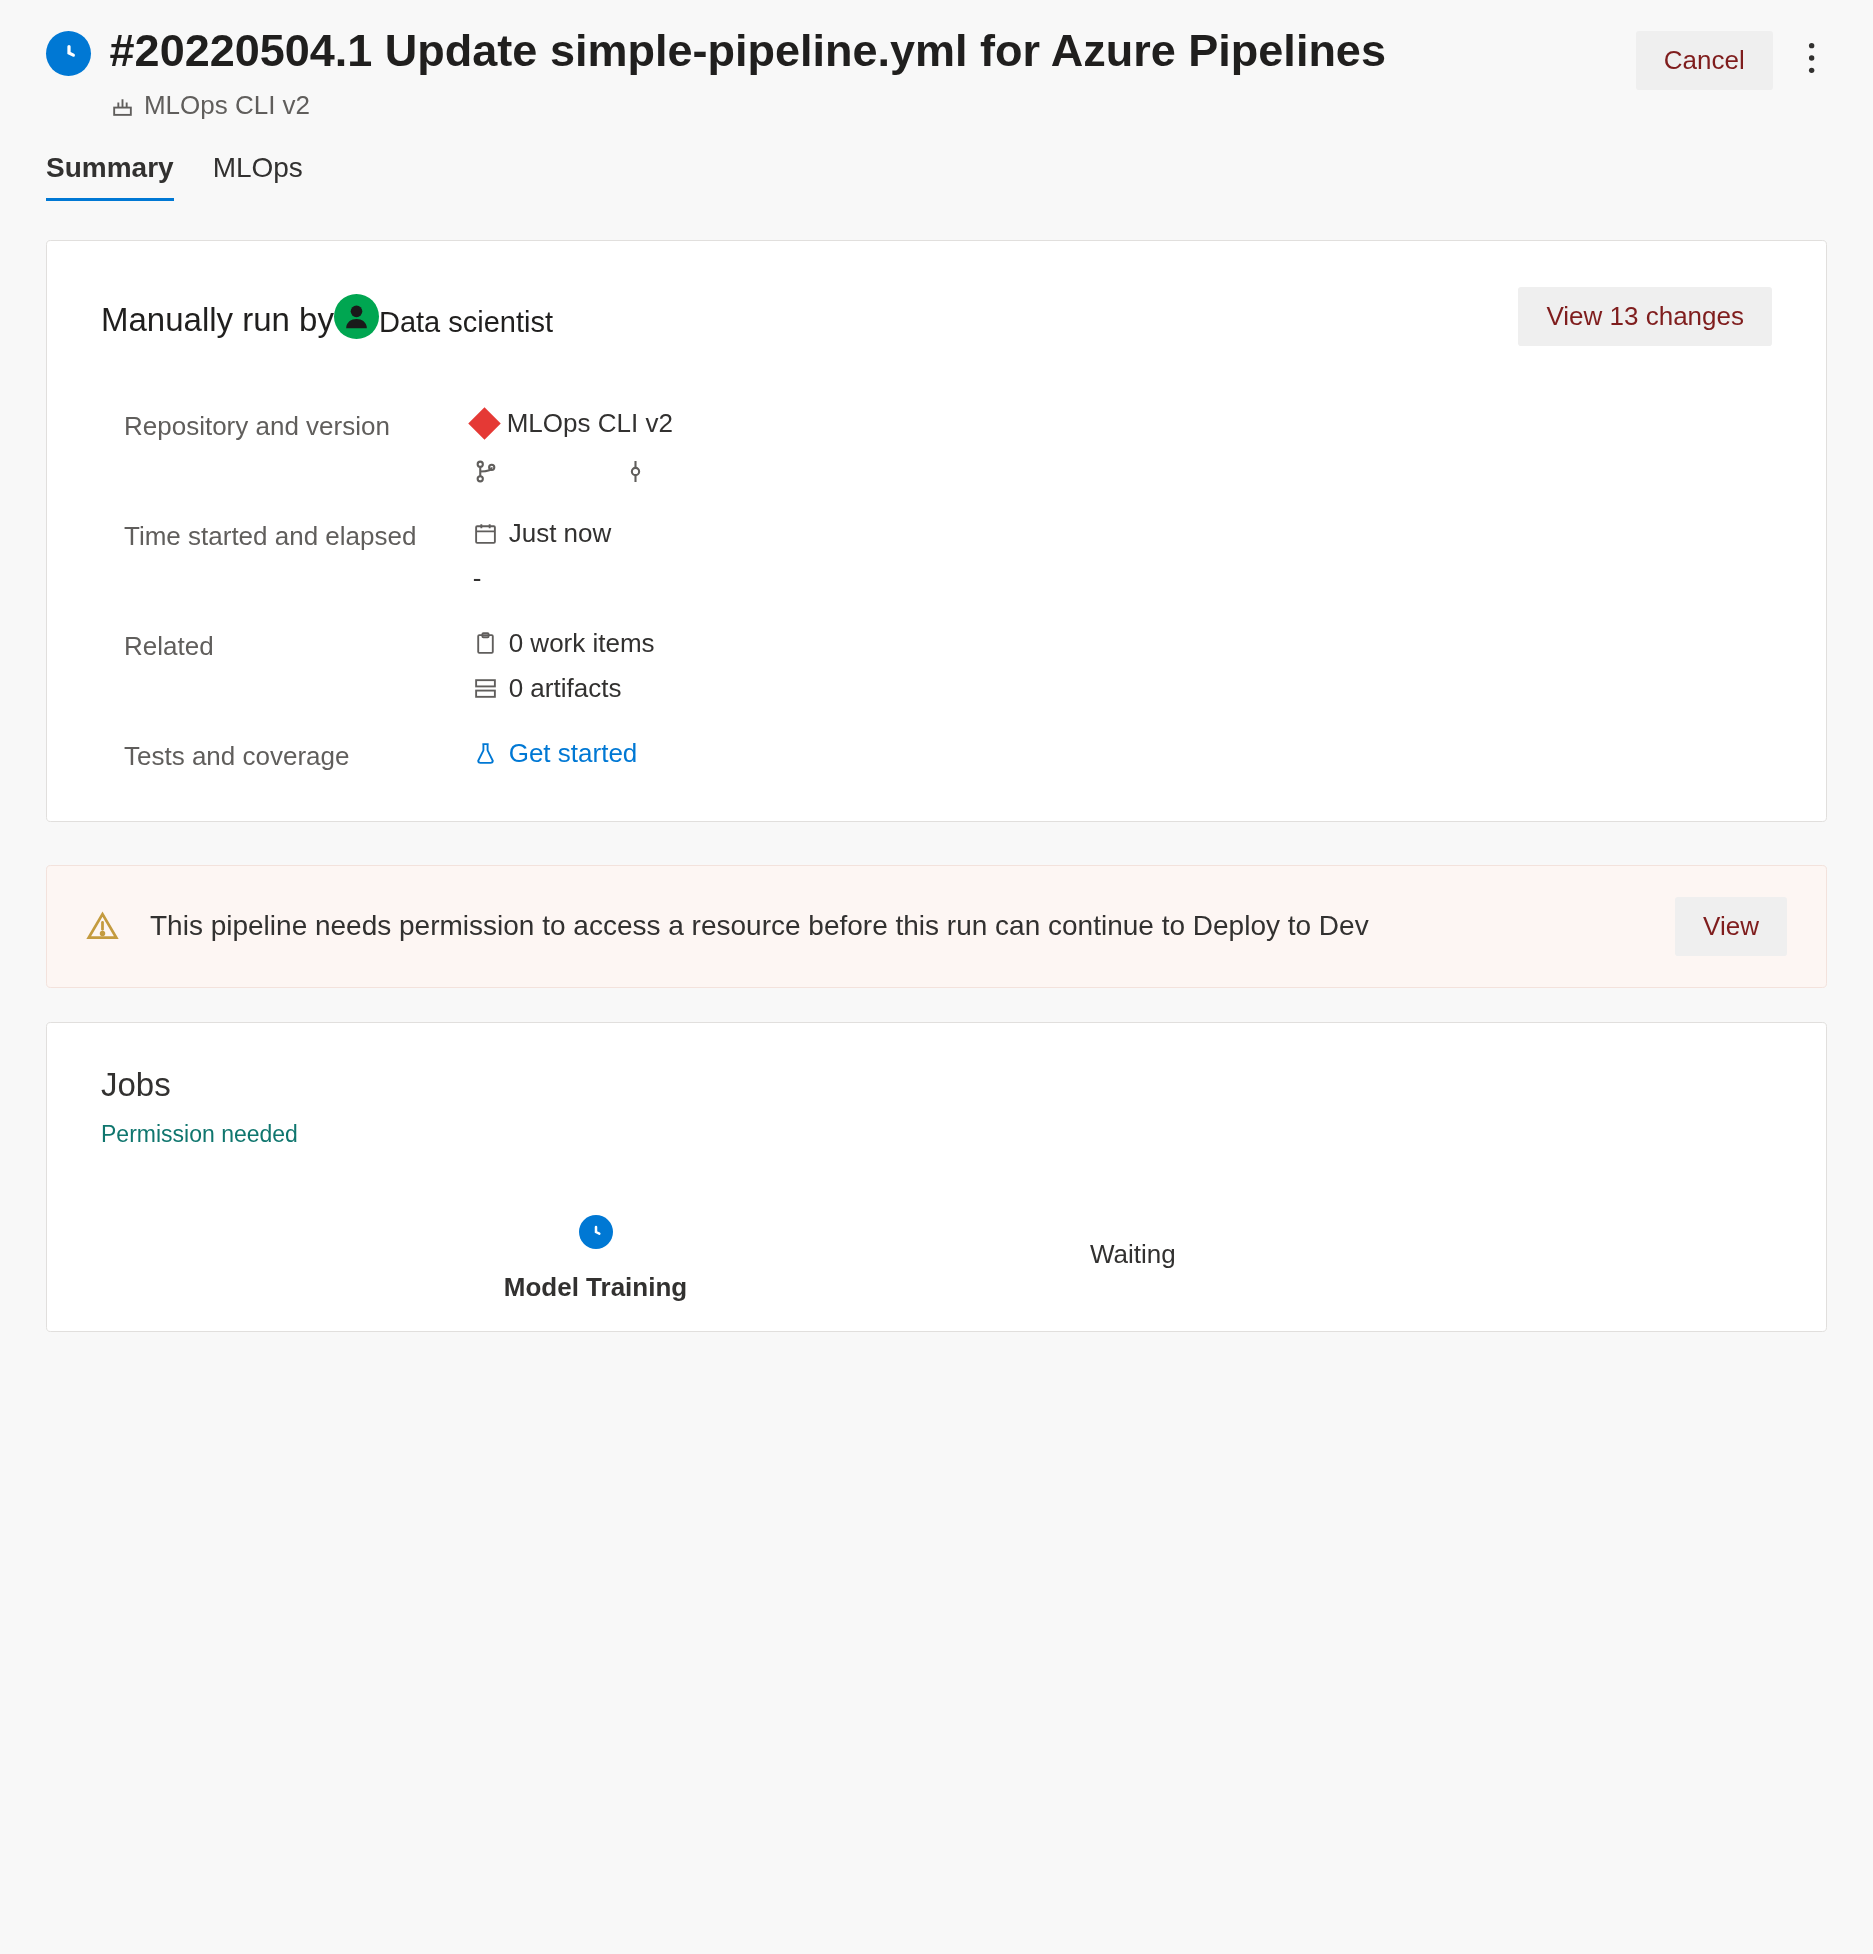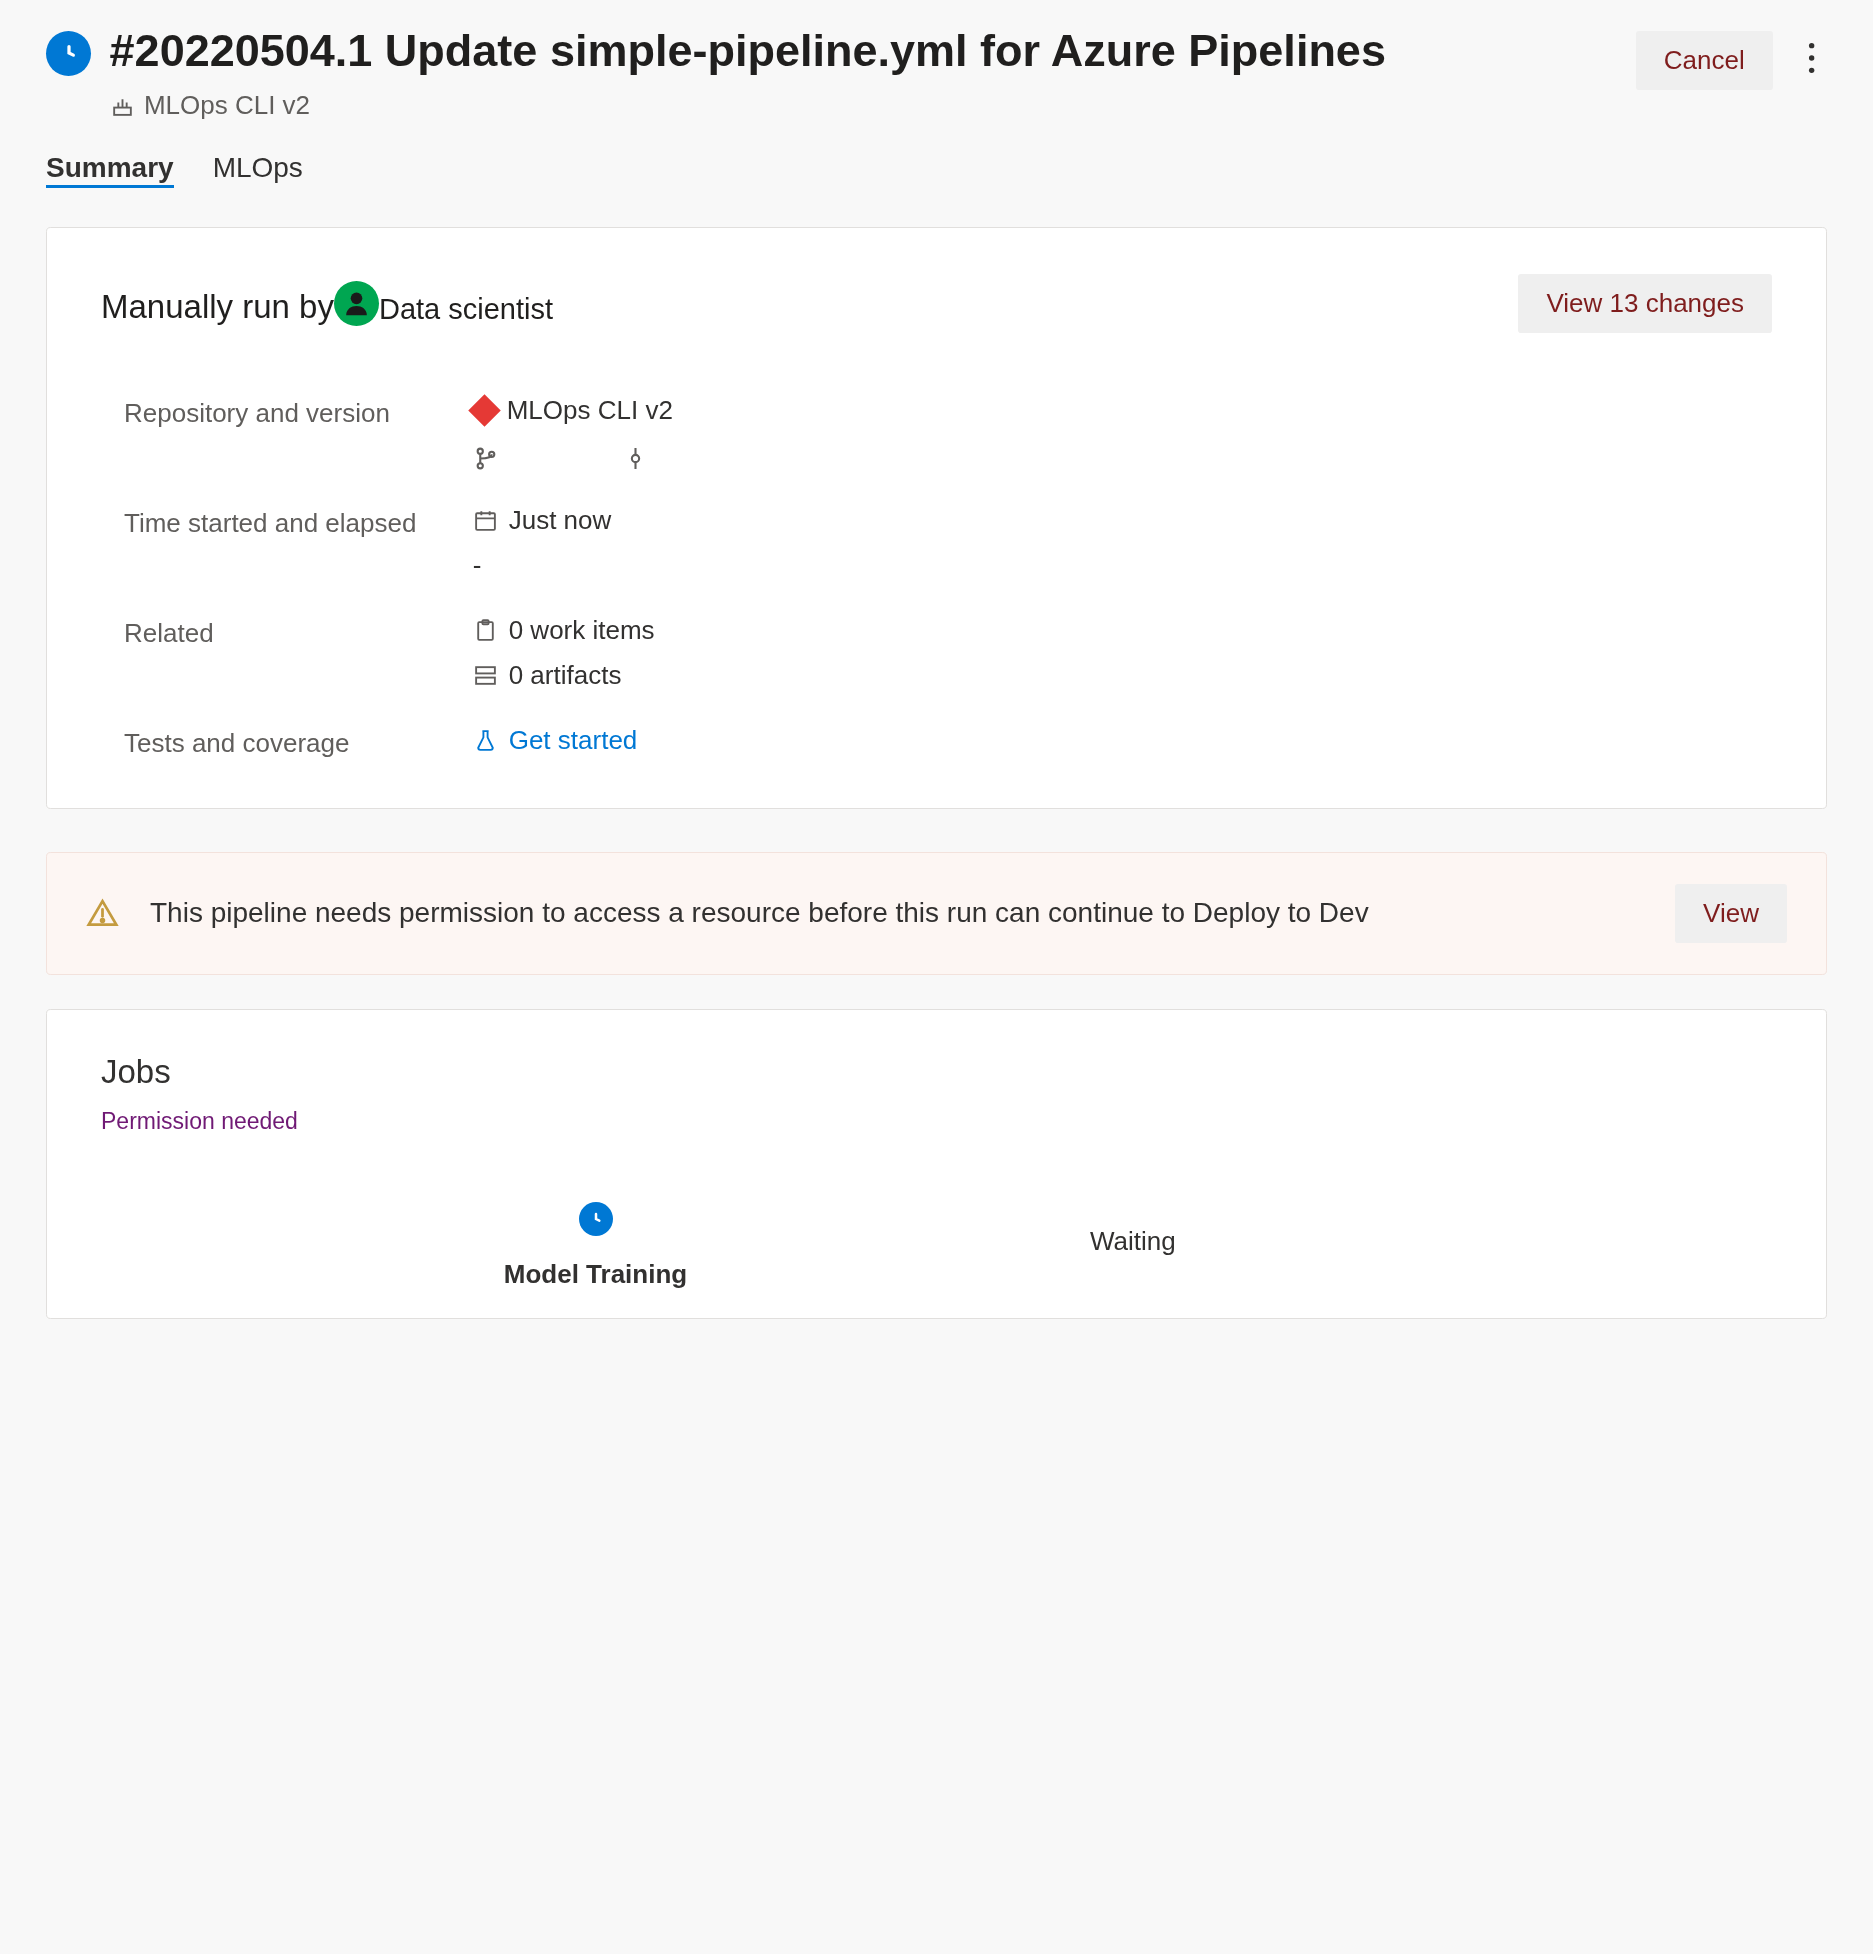--- a/index.html
+++ b/index.html
@@ -69,21 +69,21 @@
     padding: 7.7px 11px;
     line-height: 1;
   }
   .tabs {
     display: flex;
     gap: 39px;
     margin-bottom: 39px;
   }
   .tab {
     font-size: 28px;
-    padding-bottom: 1px;
+    padding-bottom: 14px;
     color: #323130;
     cursor: pointer;
   }
   .tab.active {
     font-weight: 600;
     border-bottom: 3.1px solid #0078d4;
   }
   .card {
     background: #fff;
     border: 0.8px solid #e1dfdd;
@@ -153,21 +153,21 @@
     border: 0.8px solid #e1dfdd;
     border-radius: 4.6px;
     padding-top: 43px;
   }
   .jobs-header {
     font-size: 33px;
     font-weight: 400;
     padding: 0 54px 17px;
   }
   .perm-needed {
-    color: #701a75;
+    color: #0f766e;
     font-size: 23px;
     padding: 0 54px 31px;
   }
   .jobs-table-head {
     display: grid;
     grid-template-columns: 1fr 341px 341px;
     padding: 0 54px 23px;
     color: #605e5c;
     font-size: 25px;
     border-bottom: 0.8px solid #e1dfdd;

